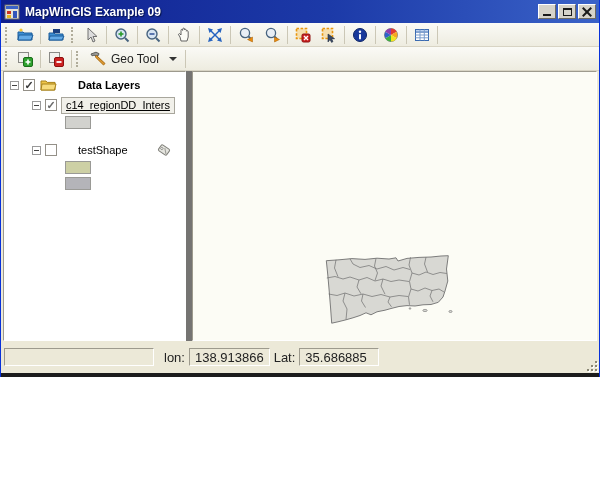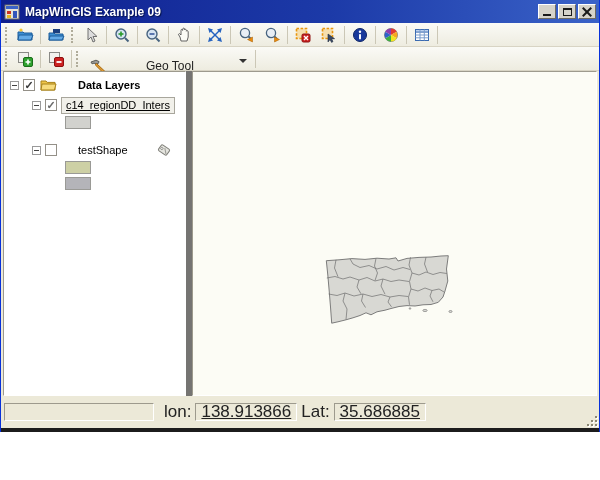--- a/index.html
+++ b/index.html
@@ -1,18 +1,18 @@
 <!DOCTYPE html>
 <html><head>
 <meta charset="utf-8">
 <style>
   * { margin:0; padding:0; box-sizing:border-box; }
   html,body { width:600px; height:480px; font-family:"Liberation Sans", sans-serif; }
   #window {
-    width:600px; height:432px; background:#ece9d8; position:relative;
+    width:600px; height:377px; background:#ece9d8; position:relative;
     border-left:1px solid #0831d9; border-right:1px solid #0831d9;
     display:flex; flex-direction:column; overflow:hidden;
   }
   
   .titlebar {
     height:23px; background:linear-gradient(90deg,#0f1f8f 0%,#1c3aa8 55%,#3a62c8 100%);
     display:flex; align-items:center; padding:0 3px; flex:0 0 auto;
   }
   .title-text { color:#fff; font-weight:bold; font-size:12px; margin-left:5px; flex:1;
     text-shadow:1px 1px 1px #00104a; white-space:nowrap; }
@@ -26,21 +26,21 @@
   .glyph-close:before, .glyph-close:after { content:""; position:absolute; left:-1px; top:4px;
     width:12px; height:2px; background:#1a1a1a; }
   .glyph-close:before { transform:rotate(45deg); }
   .glyph-close:after { transform:rotate(-45deg); }
   
   .toolstrip { height:24px; background:linear-gradient(#fafaf6,#eeece0); border-bottom:1px solid #d8d4c4;
     display:flex; align-items:center; padding:0 2px; flex:0 0 auto; }
   .grip { width:3px; height:16px; border-left:2px dotted #b0ac9a; margin:0 4px 0 2px; }
   .tsbtn { width:26px; height:22px; display:flex; align-items:center; justify-content:center; }
   .tssep { width:1px; height:18px; background:#cbc7b6; margin:0 2px; }
-  .geo-btn { height:22px; display:flex; padding:16px 6px; font-size:12px; color:#222;gap:35px; }
+  .geo-btn { height:22px; display:flex; align-items:center; padding:16px 6px; font-size:12px; color:#222; }
   .caret { width:0; height:0; border-left:4px solid transparent; border-right:4px solid transparent;
     border-top:4px solid #333; margin-left:6px; }
   
   .main { flex:1 1 auto; display:flex; min-height:0; background:#ece9d8; padding:0 2px; }
   .treepanel { width:183px; background:#fff; border:1px solid #9d9a8d; border-bottom-color:#fff;
     border-right-color:#fff; overflow:hidden; font-size:11px; position:relative; }
   .splitter { width:6px; background:#757472; flex:0 0 auto; }
   .mapview { flex:1; background:#fcfcf5; position:relative; border:1px solid #9d9a8d;
     border-bottom-color:#fff; border-right-color:#fff; }
   
@@ -52,22 +52,22 @@
     display:flex; align-items:center; justify-content:center; font-size:11px; line-height:10px;
     color:#6c6c6c; flex:0 0 auto; font-weight:bold; }
   .cb.dark { color:#3c3c3c; }
   .tlabel { margin-left:21px; white-space:nowrap; color:#000; }
   .sel-box { margin-left:4px; background:#f1f0ea; border:1px solid #a8a69c; padding:1px 4px 2px 4px;text-decoration:underline; }
   .swatch { width:26px; height:13px; border:1px solid #9a9a96; margin:3px 0 0 55px; }
   .indent1 { padding-left:6px; padding-top:5px; }
   .indent2 { padding-left:22px; }
   
   .statusbar { height:24px; background:#ece9d8; display:flex; align-items:center; padding:16px 3px;
-    flex:0 0 auto; font-size:17px; color:#222; position:relative; }
-  .sunken { border:1px solid; border-color:#9d9a8d #fff #fff #9d9a8d; background:#ece9d8; height:18px;text-decoration:underline; }
+    flex:0 0 auto; font-size:13px; color:#222; position:relative; }
+  .sunken { border:1px solid; border-color:#9d9a8d #fff #fff #9d9a8d; background:#ece9d8; height:18px; }
   .spacer-panel { width:150px; margin-right:6px; }
   .coordbox { display:flex; align-items:center; padding:0 5px; min-width:80px; }
   .slabel { margin:0 4px 0 4px; }
   .resize-grip { position:absolute; right:2px; bottom:2px; width:13px; height:13px; }
   .resize-grip span { position:absolute; width:2px; height:2px; background:#8a8774;
     box-shadow:1px 1px 0 #fff; }
   .botedge { height:4px; background:#1c1c1c; flex:0 0 auto; }
   svg { display:block; }
 </style>
 </head>

